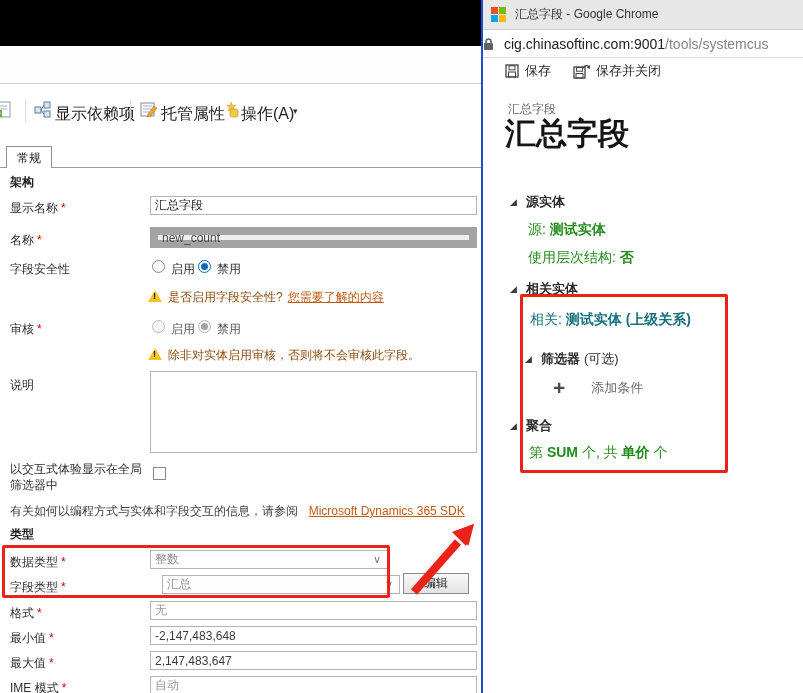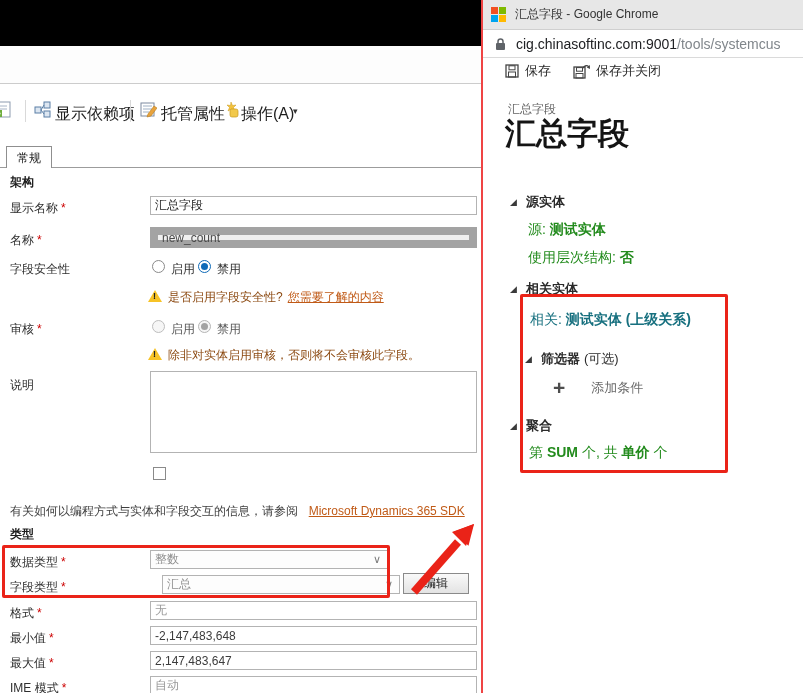--- a/index.html
+++ b/index.html
@@ -43,29 +43,29 @@
             display:flex; align-items:center; padding:0 4px; }
   .select .chev { position:absolute; right:6px; top:2px; font-size:11px; color:#7a7a7a; }
   .btn { position:absolute; font-size:12px; color:#222; text-align:center; border:1px solid #8a8a8a;
          background:linear-gradient(#f9f9f9,#e3e3e3); display:flex; align-items:center; justify-content:center; cursor:pointer; }
 
   .anno-box { position:absolute; border:3px solid #ea2318; border-radius:2px; z-index:8; pointer-events:none; }
   .anno-arrow { position:absolute; z-index:8; pointer-events:none; }
 
   
   .chrome { position:absolute; left:481px; top:0; width:322px; height:693px; background:#fff;
-            border-left:2px solid #ef4444; }
+            border-left:2px solid #1d4ed8; }
   .c-titlebar { position:absolute; left:0; top:0; width:100%; height:30px; background:#e7e7e7;
                 border-bottom:1px solid #cfcfcf; display:flex; align-items:center; padding-left:8px; }
   .ms-logo { width:15px; height:15px; display:grid; grid-template-columns:7px 7px; grid-template-rows:7px 7px; gap:1px; }
   .ms-logo i:nth-child(1){background:#f25022;} .ms-logo i:nth-child(2){background:#7fba00;}
   .ms-logo i:nth-child(3){background:#00a4ef;} .ms-logo i:nth-child(4){background:#ffb900;}
   .c-title { font-size:12px; color:#333; margin-left:9px; white-space:nowrap; }
   .c-urlbar { position:absolute; left:0; top:31px; width:100%; height:27px; background:#fff;
-              border-bottom:1px solid #dadada; display:flex; align-items:center; padding-left:12px; overflow:hidden; }
+              border-bottom:1px solid #dadada; display:flex; align-items:center; overflow:hidden; }
   .url { font-size:14px; white-space:nowrap; margin-left:10px; }
   .url .host { color:#202124; } .url .path { color:#80868b; }
   .c-cmdbar { position:absolute; left:0; top:62px; width:100%; height:30px; display:flex; align-items:flex-start;
               padding-left:22px; gap:22px; }
   .cmd { display:flex; align-items:center; gap:6px; font-size:13px; color:#2b2b2b; cursor:pointer; white-space:nowrap; }
   .crumb { position:absolute; font-size:12px; color:#646464; }
   .big-title { position:absolute; font-size:31px; font-weight:600; color:#141414; white-space:nowrap; }
   .tnode { position:absolute; display:flex; align-items:center; gap:9px; white-space:nowrap; }
   .tnode .arr { font-size:9px; color:#3a3a3a; }
   .tnode .nlabel { font-size:13px; font-weight:bold; color:#2b2b2b; }
@@ -160,20 +160,21 @@
     <span class="rlabel" style="left:217px; top:321px; color:#565656;">禁用</span>
 
     <div class="warn-row" style="left:148px; top:347px;">
       <span class="warn-tri"></span>
       <span>除非对实体启用审核，否则将不会审核此字段。</span>
     </div>
 
     <div class="flabel" style="left:10px; top:377px;">说明</div>
     <div class="tarea" style="left:150px; top:371px; width:327px; height:82px;"></div>
 
+    <div class="flabel" style="left:10px; top:461px; width:142px; white-space:normal; line-height:1.35;">以交互式体验显示在全局筛选器中</div>
     <span class="checkbox" style="left:153px; top:467px;"></span>
 
     <div class="note" style="left:10px; top:503px;">
       <span>有关如何以编程方式与实体和字段交互的信息，请参阅</span>
       <span style="display:inline-block; width:4px;"></span>
       <span class="olink">Microsoft Dynamics 365 SDK</span>
     </div>
 
     <div class="sect" style="left:10px; top:526px;">类型</div>
 

